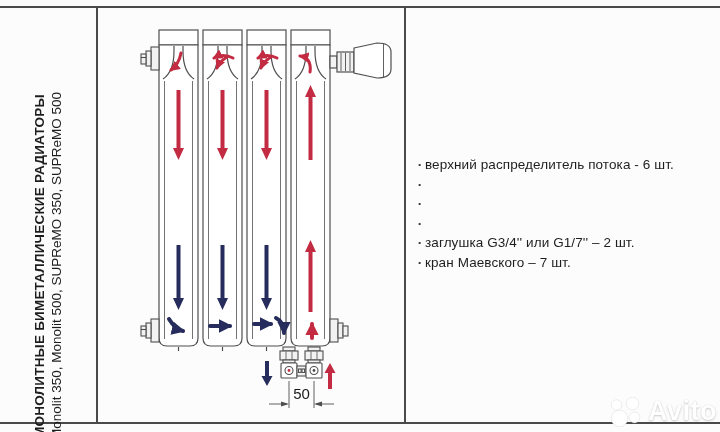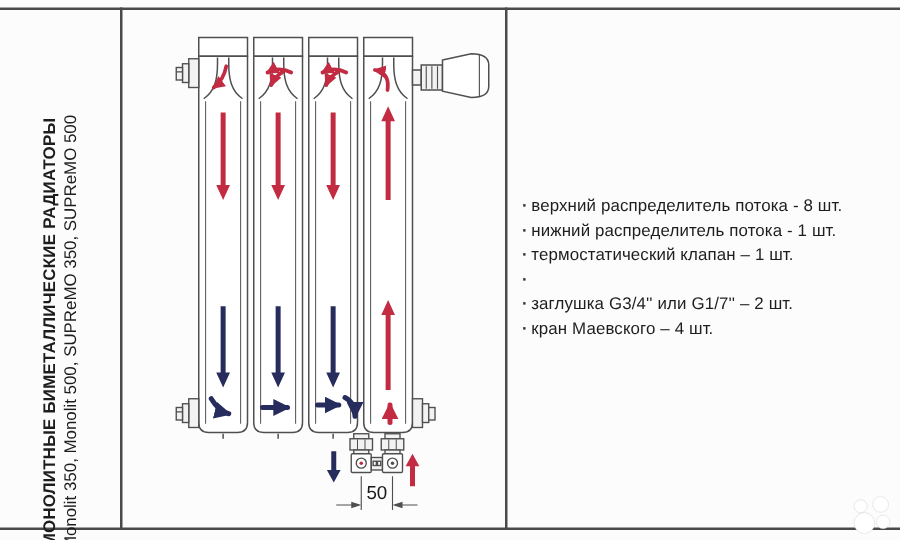--- a/index.html
+++ b/index.html
@@ -214,48 +214,47 @@
       <path d="M217,397 l8,-2.6 v5.2 Z" fill="#4f4f4f"></path>
       <rect x="193.5" y="379" width="22" height="16" fill="#fcfcfc"></rect>
       <text x="204.5" y="392" font-size="15" fill="#1a1a1a" text-anchor="middle">50</text>
     </g>
   </svg>
 
   <div class="parts-list">
     <ul>
       <li>
         <span class="bullet">·</span>
-        <span>верхний распределитель потока - 8 шт.</span>
-      </li>
-      <li>
-        <span class="bullet">·</span>
-        <span>нижний распределитель потока - 1 шт.</span>
-      </li>
-      <li>
-        <span class="bullet">·</span>
-        <span>термостатический клапан – 1 шт.</span>
+        <span>верхний распределитель потока - 6 шт.</span>
+      </li>
+      <li>
+        <span class="bullet">·</span>
+      </li>
+      <li>
+        <span class="bullet">·</span>
       </li>
       <li>
         <span class="bullet">·</span>
       </li>
       <li>
         <span class="bullet">·</span>
         <span>заглушка G3/4'' или G1/7'' – 2 шт.</span>
       </li>
       <li>
         <span class="bullet">·</span>
-        <span>кран Маевского – 4 шт.</span>
+        <span>кран Маевского – 7 шт.</span>
       </li>
     </ul>
   </div>
 
   <div class="watermark">
     <svg width="36" height="30" viewBox="0 0 36 30">
       <g fill="#ffffff" stroke="#c9c9c9" stroke-opacity="0.55" stroke-width="0.6">
         <circle cx="7.5" cy="8" r="5.2"></circle>
         <circle cx="23.5" cy="6.5" r="6.3"></circle>
         <circle cx="10.5" cy="21.5" r="8.3"></circle>
         <circle cx="25.5" cy="20.5" r="5.4"></circle>
       </g>
     </svg>
+    <span class="brand">Avito</span>
   </div>
 
 </div>
 
 </body></html>

